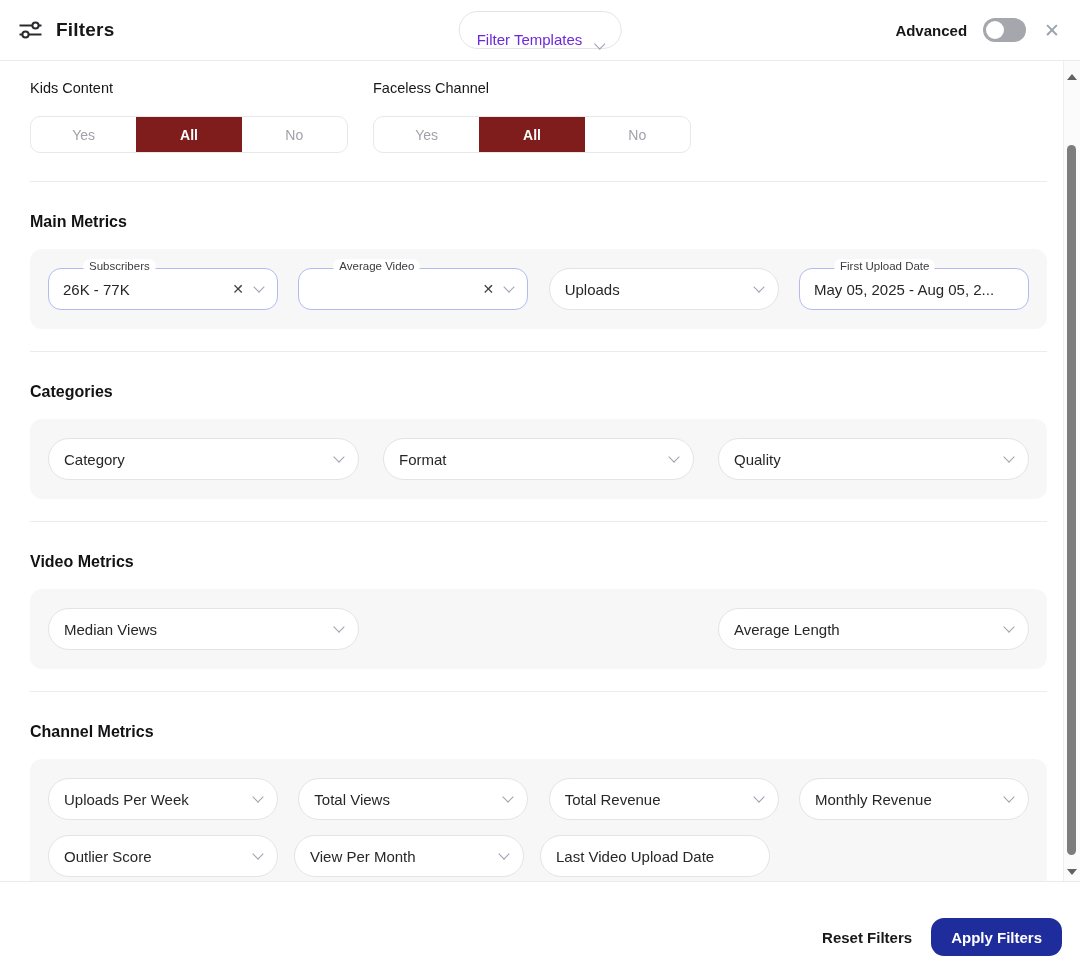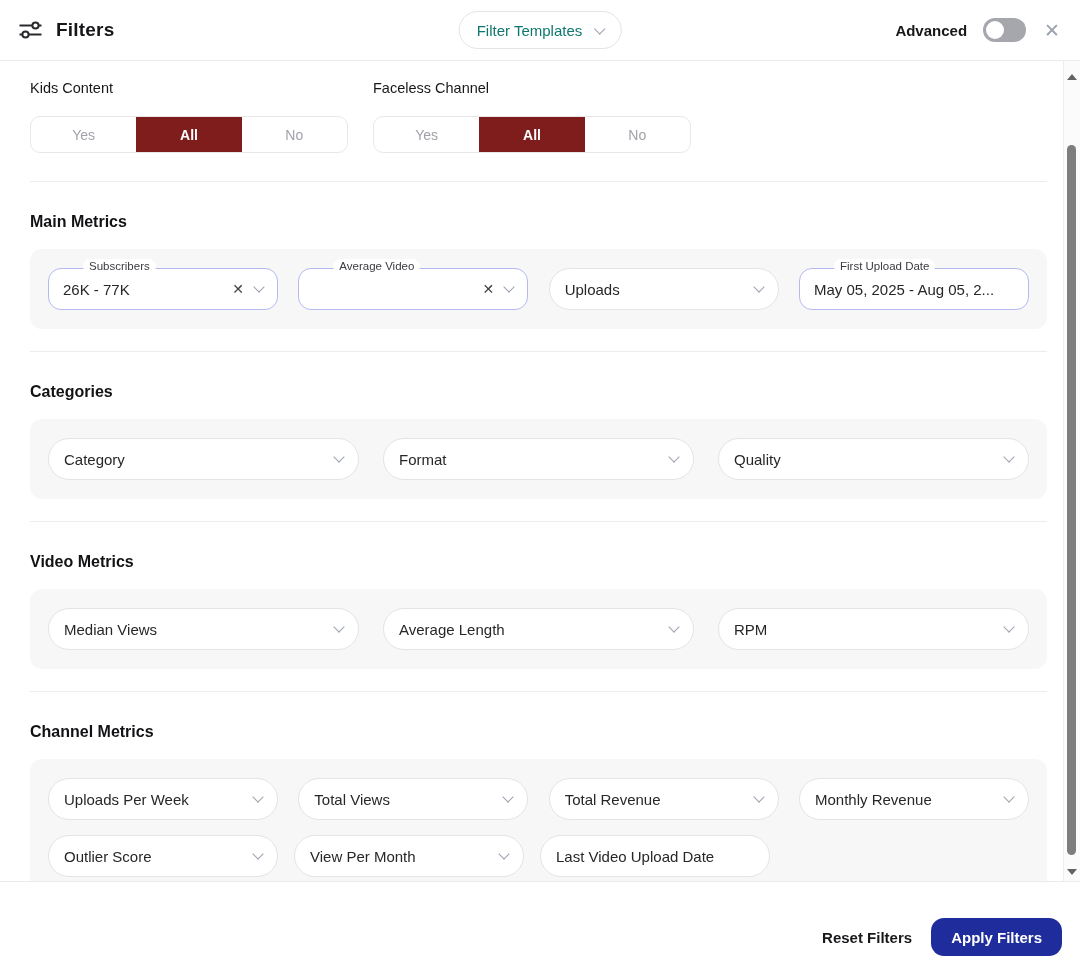--- a/index.html
+++ b/index.html
@@ -22,22 +22,22 @@
     background: #fff;
     z-index: 3;
   }
   .header-left { display: flex; align-items: center; gap: 13px; }
   .filters-title { font-size: 19px; font-weight: 700; color: #17171a; letter-spacing: .2px; }
 
   .templates-btn {
     position: absolute; left: 50%; top: 11px; transform: translateX(-50%);
     height: 38px; padding: 0 17px;
     border: 1px solid #e4e4e7; border-radius: 19px; background: #fff;
-    display: flex; align-items: center; gap: 13px;
-    font-size: 15px; color: #0f766e; font-family: inherit; cursor: pointer;
+    display: flex; align-items: flex-end; gap: 13px;
+    font-size: 15px; color: #6d28d9; font-family: inherit; cursor: pointer;
   }
 
   .header-right { margin-left: auto; display: flex; align-items: center; gap: 16px; }
   .advanced-label { font-size: 15px; font-weight: 600; color: #17171a; }
   .switch { width: 43px; height: 24px; border-radius: 12px; background: #a6a6ad; position: relative; cursor: pointer; }
   .switch .knob { position: absolute; left: 3px; top: 3px; width: 18px; height: 18px; border-radius: 50%; background: #fff; }
   .close-x { font-size: 19px; color: #9ca3af; line-height: 1; cursor: pointer; padding: 2px; }
 
   
   .content {
@@ -234,24 +234,20 @@
   <div class="panel">
     <div class="frow">
       <div class="field select w311">
         <span class="fvalue">Median Views</span>
         <span class="chev"></span>
       </div>
       <div class="field select w311">
         <span class="fvalue">Average Length</span>
         <span class="chev"></span>
       </div>
-      <div class="field select w311">
-        <span class="fvalue">RPM</span>
-        <span class="chev"></span>
-      </div>
     </div>
   </div>
 
   <hr class="divider">
 
   <div class="section-title">Channel Metrics</div>
   <div class="panel tall">
     <div class="frow">
       <div class="field select w230">
         <span class="fvalue">Uploads Per Week</span>

